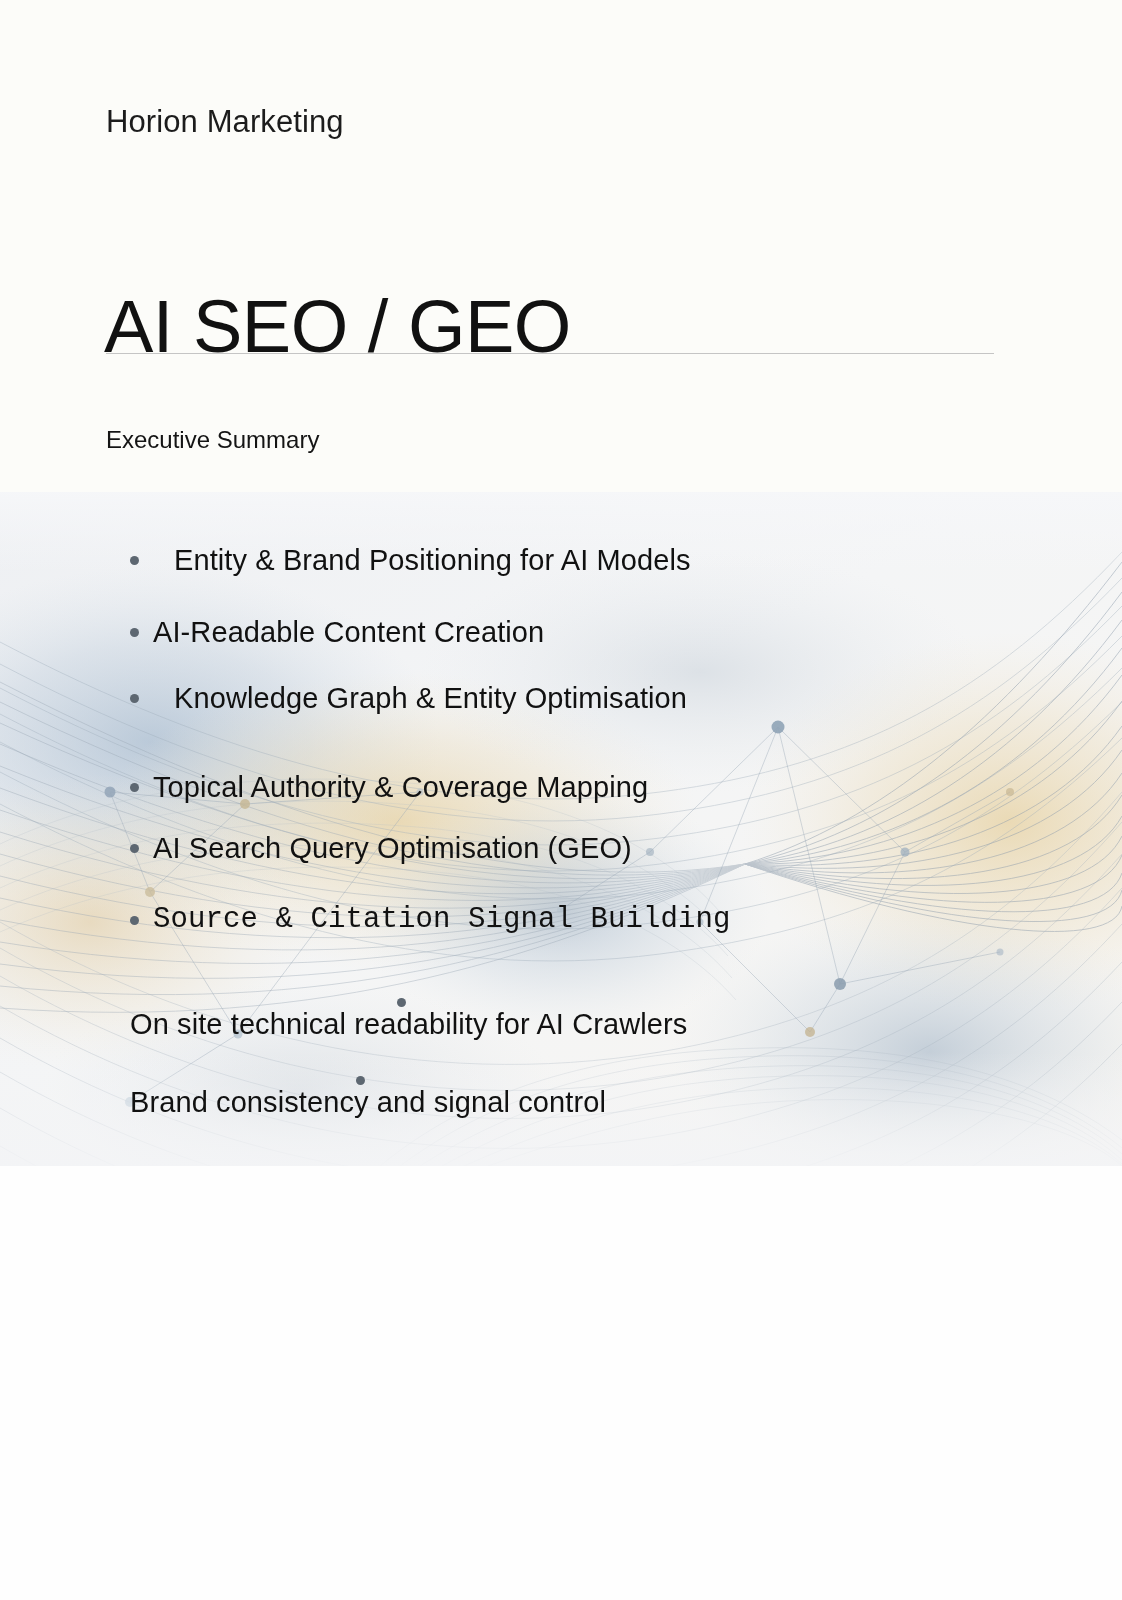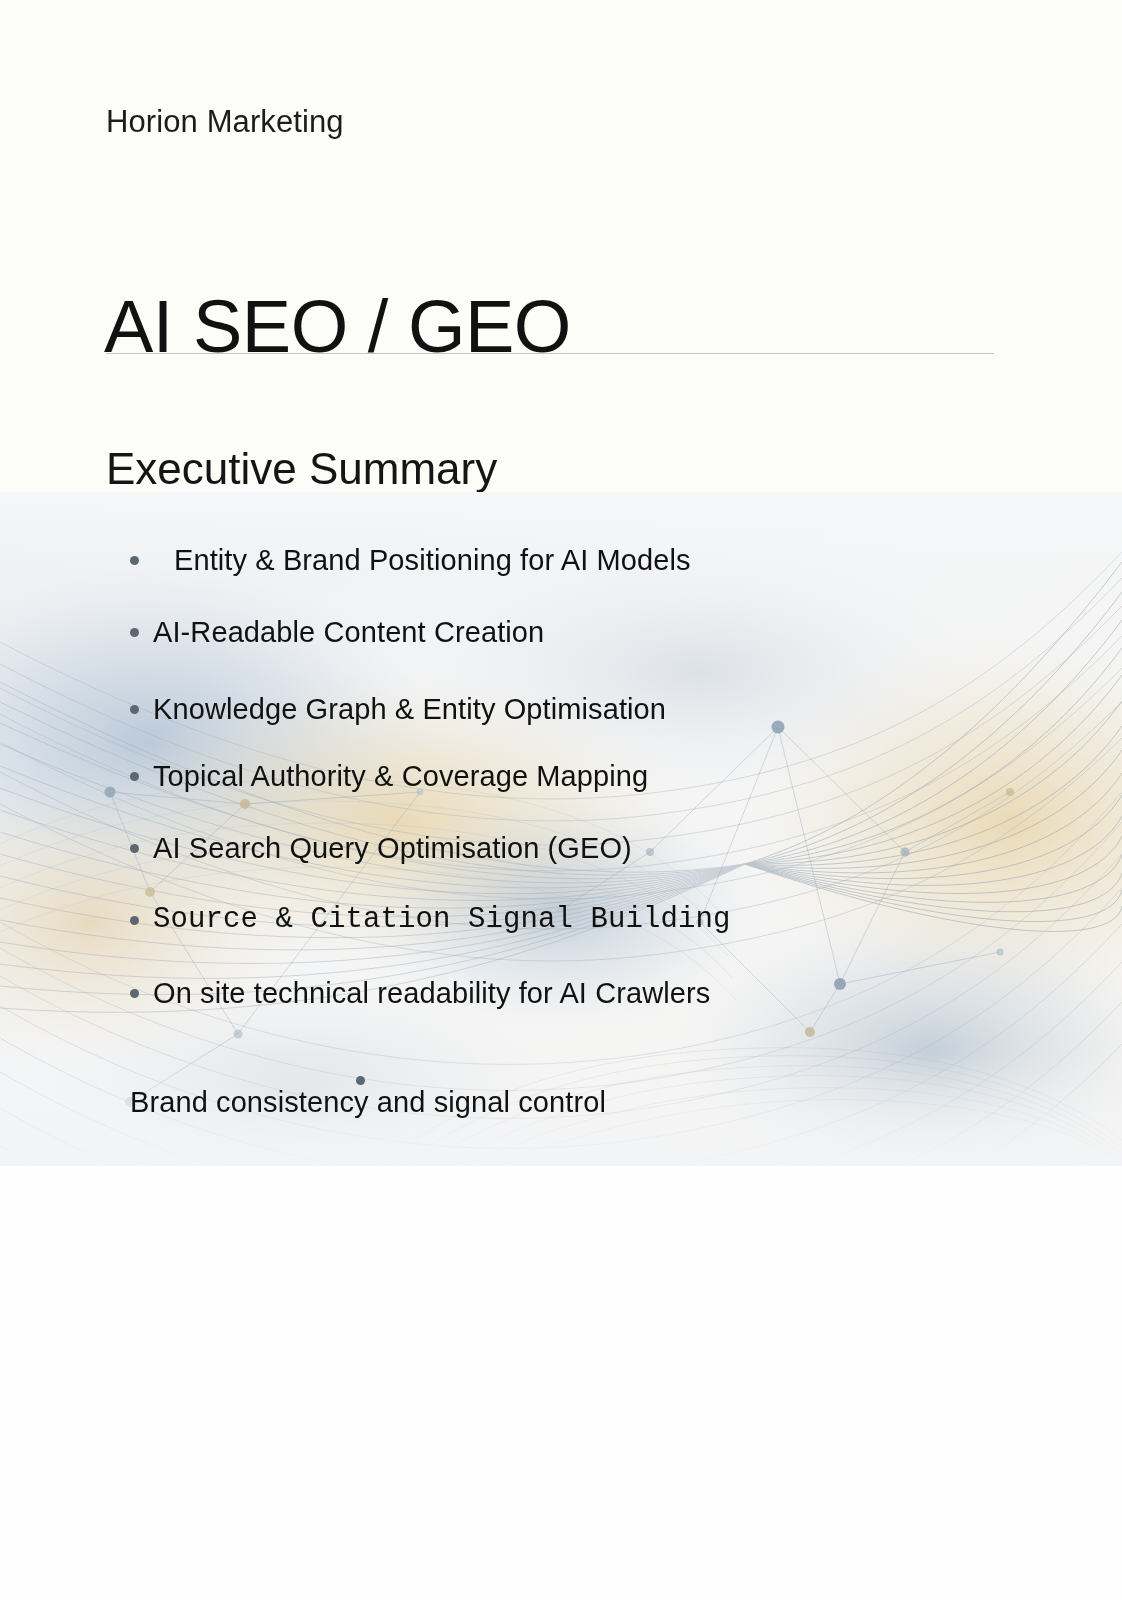--- a/index.html
+++ b/index.html
@@ -67,21 +67,21 @@
     top: 353px;
     width: 888px;
     height: 1px;
     background: #c5c5c5;
   }
 
   .section-title {
     position: absolute;
     left: 106px;
     top: 406px;
-    font-size: 44px;
+    font-size: 24px;
     font-weight: 400;
     color: #151515;
     letter-spacing: 0px;
     line-height: 1.2;
   }
 
   
   .graphic-band {
     position: absolute;
     left: 0;
@@ -327,41 +327,41 @@
     <div class="bullet-item" style="top: 51px; gap: 21px;">
       <span class="bullet-dot"></span>
       <span class="bullet-text">Entity &amp; Brand Positioning for AI Models</span>
     </div>
 
     <div class="bullet-item" style="top: 123px;">
       <span class="bullet-dot"></span>
       <span class="bullet-text">AI-Readable Content Creation</span>
     </div>
 
-    <div class="bullet-item" style="top: 200px;">
+    <div class="bullet-item" style="top: 189px; gap: 21px;">
       <span class="bullet-dot"></span>
       <span class="bullet-text">Knowledge Graph &amp; Entity Optimisation</span>
     </div>
 
-    <div class="bullet-item" style="top: 267px;">
+    <div class="bullet-item" style="top: 278px;">
       <span class="bullet-dot"></span>
       <span class="bullet-text">Topical Authority &amp; Coverage Mapping</span>
     </div>
 
     <div class="bullet-item" style="top: 339px;">
       <span class="bullet-dot"></span>
       <span class="bullet-text">AI Search Query Optimisation (GEO)</span>
     </div>
 
     <div class="bullet-item" style="top: 411px; font-family: Liberation Mono, monospace;">
       <span class="bullet-dot"></span>
       <span class="bullet-text">Source &amp; Citation Signal Building</span>
     </div>
 
-    <div class="bullet-item" style="top: 484px;">
+    <div class="bullet-item" style="top: 506px; flex-direction: column;">
       <span class="bullet-dot"></span>
       <span class="bullet-text">On site technical readability for AI Crawlers</span>
     </div>
 
     <div class="bullet-item" style="top: 584px; flex-direction: column;">
       <span class="bullet-dot"></span>
       <span class="bullet-text">Brand consistency and signal control</span>
     </div>
 
   </div>

